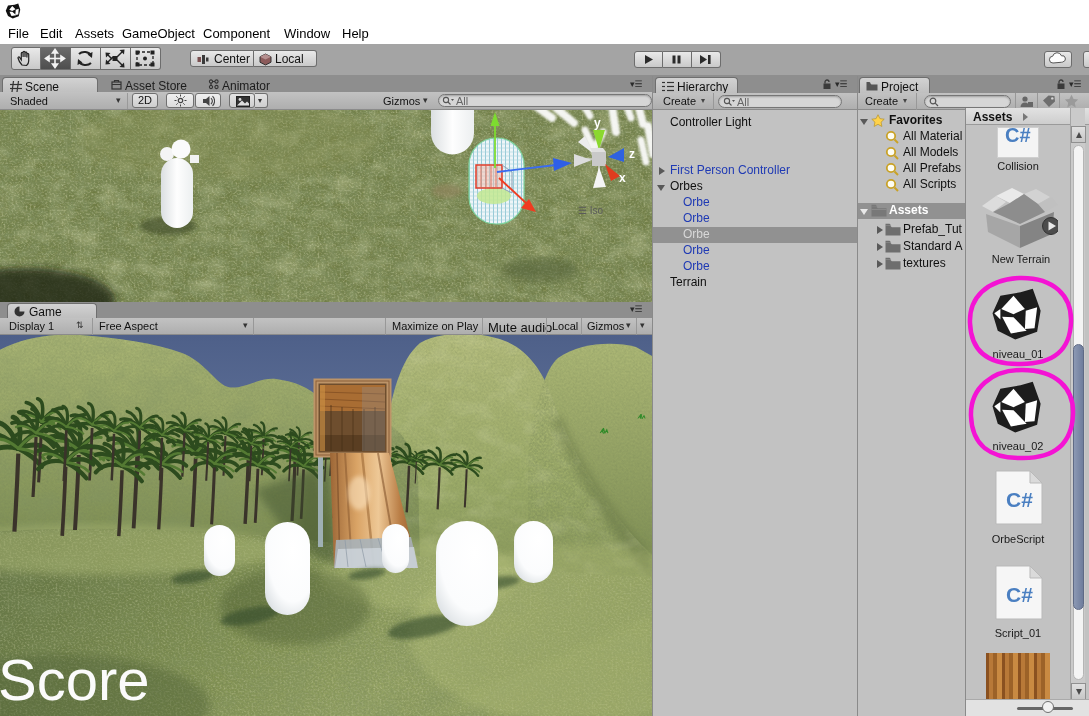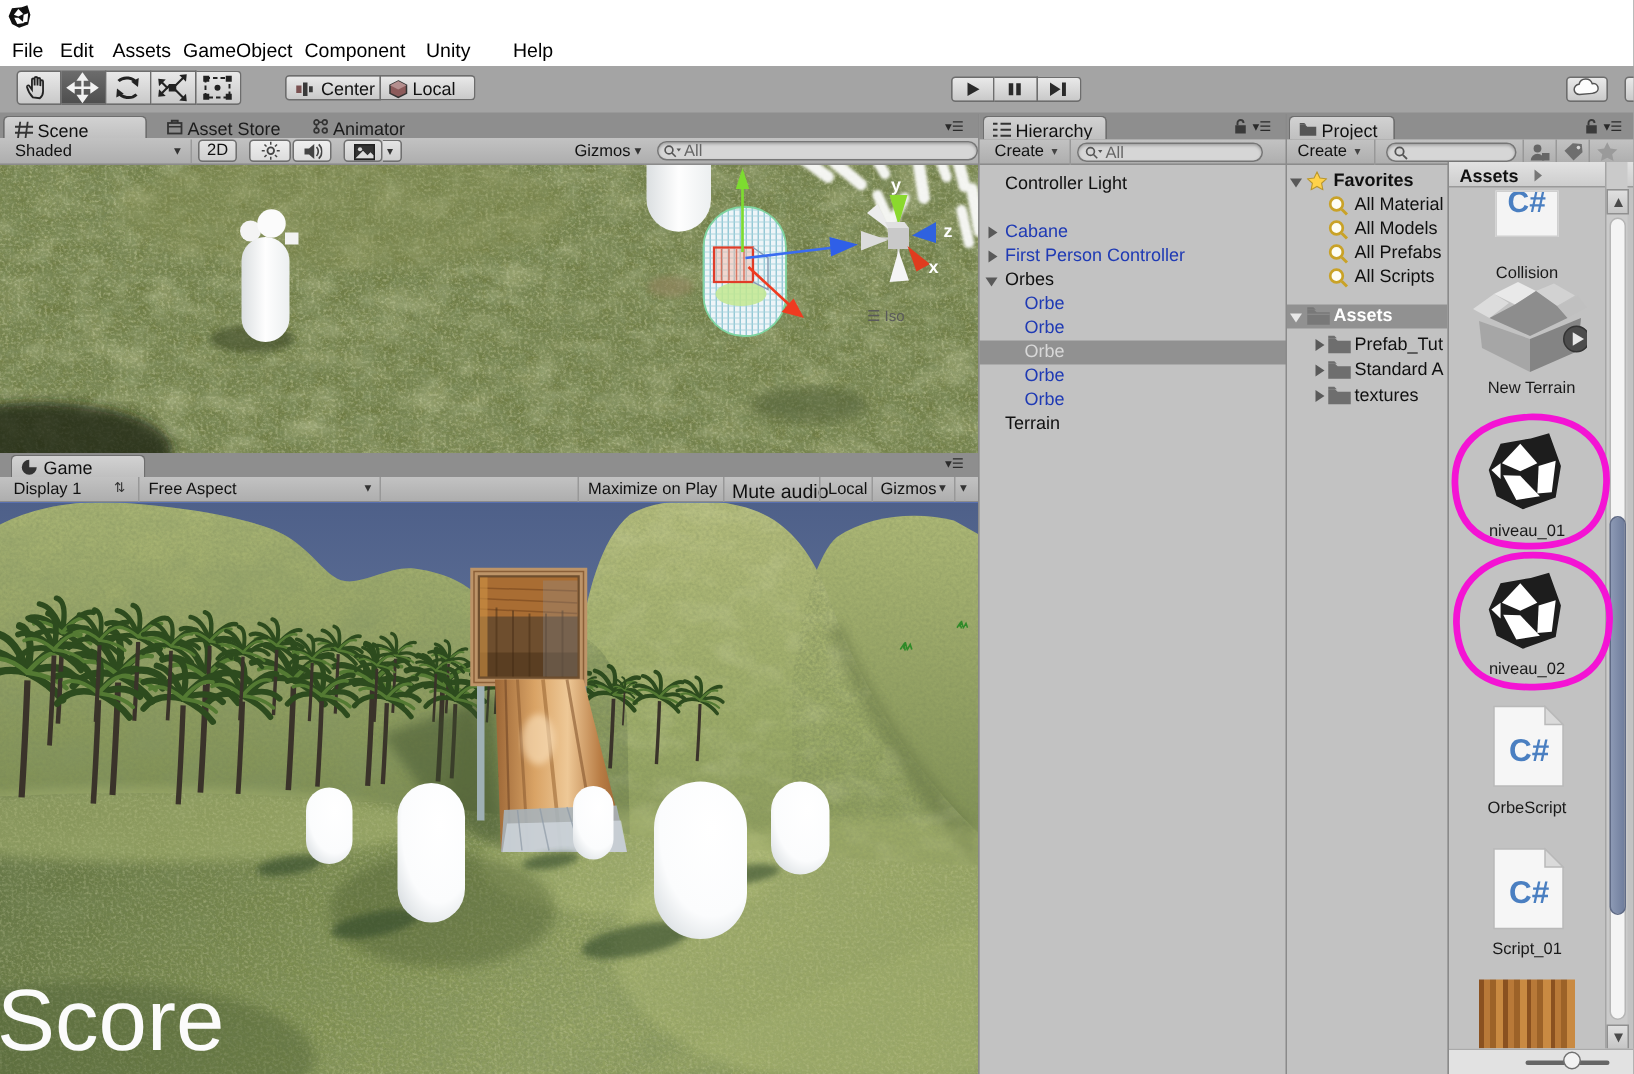--- a/index.html
+++ b/index.html
@@ -55,21 +55,21 @@
       <polygon points="18,35 29,35 45,49 26,52" fill="#fff"></polygon>
     </svg>
   </div>
 
   <div id="menubar" class="abs">
     <span style="left:8px">File</span>
     <span style="left:40px">Edit</span>
     <span style="left:75px">Assets</span>
     <span style="left:122px">GameObject</span>
     <span style="left:203px">Component</span>
-    <span style="left:284px">Unity</span>
+    <span style="left:284px">Window</span>
     <span style="left:342px">Help</span>
   </div>
 
   <div id="toolbar" class="abs">
 
     <div class="tbtn" style="left:11px;width:30px;border-radius:3px 0 0 3px">
       <svg width="28" height="21" viewBox="0 0 28 21">
           <path d="M10 17 C8 15 6.5 12 6 10 C5.8 9 7 8.5 7.6 9.4 L9.3 11.8 L9.3 5.2 C9.3 4 11 4 11 5.2 L11.1 9 L11.1 4.2 C11.1 3 12.9 3 12.9 4.2 L13 9 L13.1 4.8 C13.1 3.7 14.8 3.7 14.8 4.8 L14.9 9.4 L15 6.3 C15 5.2 16.7 5.2 16.7 6.3 L16.7 13 C16.7 15 15.8 16.5 14.5 17.5 Z" fill="none" stroke="#222" stroke-width="1.2"></path>
         </svg>
     </div>
@@ -638,21 +638,20 @@
         <svg width="12" height="10" viewBox="0 0 12 10" style="position:absolute;left:4px;top:1px">
             <circle cx="4" cy="4" r="2.6" fill="none" stroke="#555" stroke-width="1.1"></circle>
             <line x1="6" y1="6" x2="8.5" y2="8.5" stroke="#555" stroke-width="1.1"></line>
             <polygon points="9,3 12,3 10.5,5" fill="#555"></polygon>
           </svg>
         <span style="position:absolute;left:18px;top:0px;font-size:11px;color:#666">All</span>
       </div>
     </div>
     <div id="hierlist" class="abs panelbg" style="left:0;top:34px;width:205px;height:606px">
       <div class="row" style="top:5px"><span style="margin-left:17px">Controller Light</span></div>
-      <div class="row" style="top:37px"><span class="tri" style="left:6px;top:4px;border-left:6px solid #595959;border-top:4px solid transparent;border-bottom:4px solid transparent"></span><span class="blue" style="margin-left:17px">Cabane</span></div>
       <div class="row" style="top:53px"><span class="tri" style="left:6px;top:4px;border-left:6px solid #595959;border-top:4px solid transparent;border-bottom:4px solid transparent"></span><span class="blue" style="margin-left:17px">First Person Controller</span></div>
       <div class="row" style="top:69px"><span class="tri" style="left:4px;top:6px;border-top:6px solid #595959;border-left:4px solid transparent;border-right:4px solid transparent"></span><span style="margin-left:17px">Orbes</span></div>
       <div class="row blue" style="top:85px"><span style="margin-left:30px">Orbe</span></div>
       <div class="row blue" style="top:101px"><span style="margin-left:30px">Orbe</span></div>
       <div class="row selrow" style="top:117px;color:#d8d8d8"><span style="margin-left:30px">Orbe</span></div>
       <div class="row blue" style="top:133px"><span style="margin-left:30px">Orbe</span></div>
       <div class="row blue" style="top:149px"><span style="margin-left:30px">Orbe</span></div>
       <div class="row" style="top:165px"><span style="margin-left:17px">Terrain</span></div>
     </div>
   </div>
@@ -750,21 +749,21 @@
     <div id="projgrid" class="abs panelbg" style="left:108px;top:32px;width:123px;height:608px;overflow:hidden">
 
       <div style="position:absolute;left:0;top:0;width:123px;height:17px;background:linear-gradient(#e2e2e2,#cdcdcd);border-bottom:1px solid #9a9a9a">
         <b style="position:absolute;left:7px;top:2px;font-size:12px;color:#111">Assets</b>
         <span class="tri" style="left:57px;top:5px;border-left:5px solid #777;border-top:4px solid transparent;border-bottom:4px solid transparent"></span>
       </div>
 
       <div style="position:absolute;left:31px;top:19px;width:42px;height:31px;background:#f4f4f4;border:1px solid #cfcfcf;overflow:hidden">
         <b style="position:absolute;left:7px;top:-4px;font-size:20px;color:#4a7fc1">C#</b>
       </div>
-      <div class="label11" style="position:absolute;left:0;top:68px;width:104px;text-align:center">Collision</div>
+      <div class="label11" style="position:absolute;left:0;top:52px;width:104px;text-align:center">Collision</div>
       <svg style="position:absolute;left:16px;top:78px" width="76" height="64" viewBox="0 0 76 64">
         <polygon points="0,20 14,10 24,16 11,26" fill="#dcdcdc"></polygon>
         <polygon points="14,10 30,2 42,8 28,17" fill="#e9e9e9"></polygon>
         <polygon points="42,8 54,3 68,11 56,18" fill="#d2d2d2"></polygon>
         <polygon points="56,18 70,11 76,19 63,26" fill="#c0c0c0"></polygon>
         <polygon points="11,26 28,17 42,8 56,18 63,26 38,38" fill="#8d8d8d"></polygon>
         <polygon points="4,28 38,40 38,62 6,46" fill="#a6a6a6"></polygon>
         <polygon points="38,40 72,26 70,48 38,62" fill="#848484"></polygon>
         <circle cx="69" cy="40" r="8.5" fill="#4c4c4c" stroke="#333"></circle>
         <polygon points="66.5,35.5 74,40 66.5,44.5" fill="#e8e8e8"></polygon>

